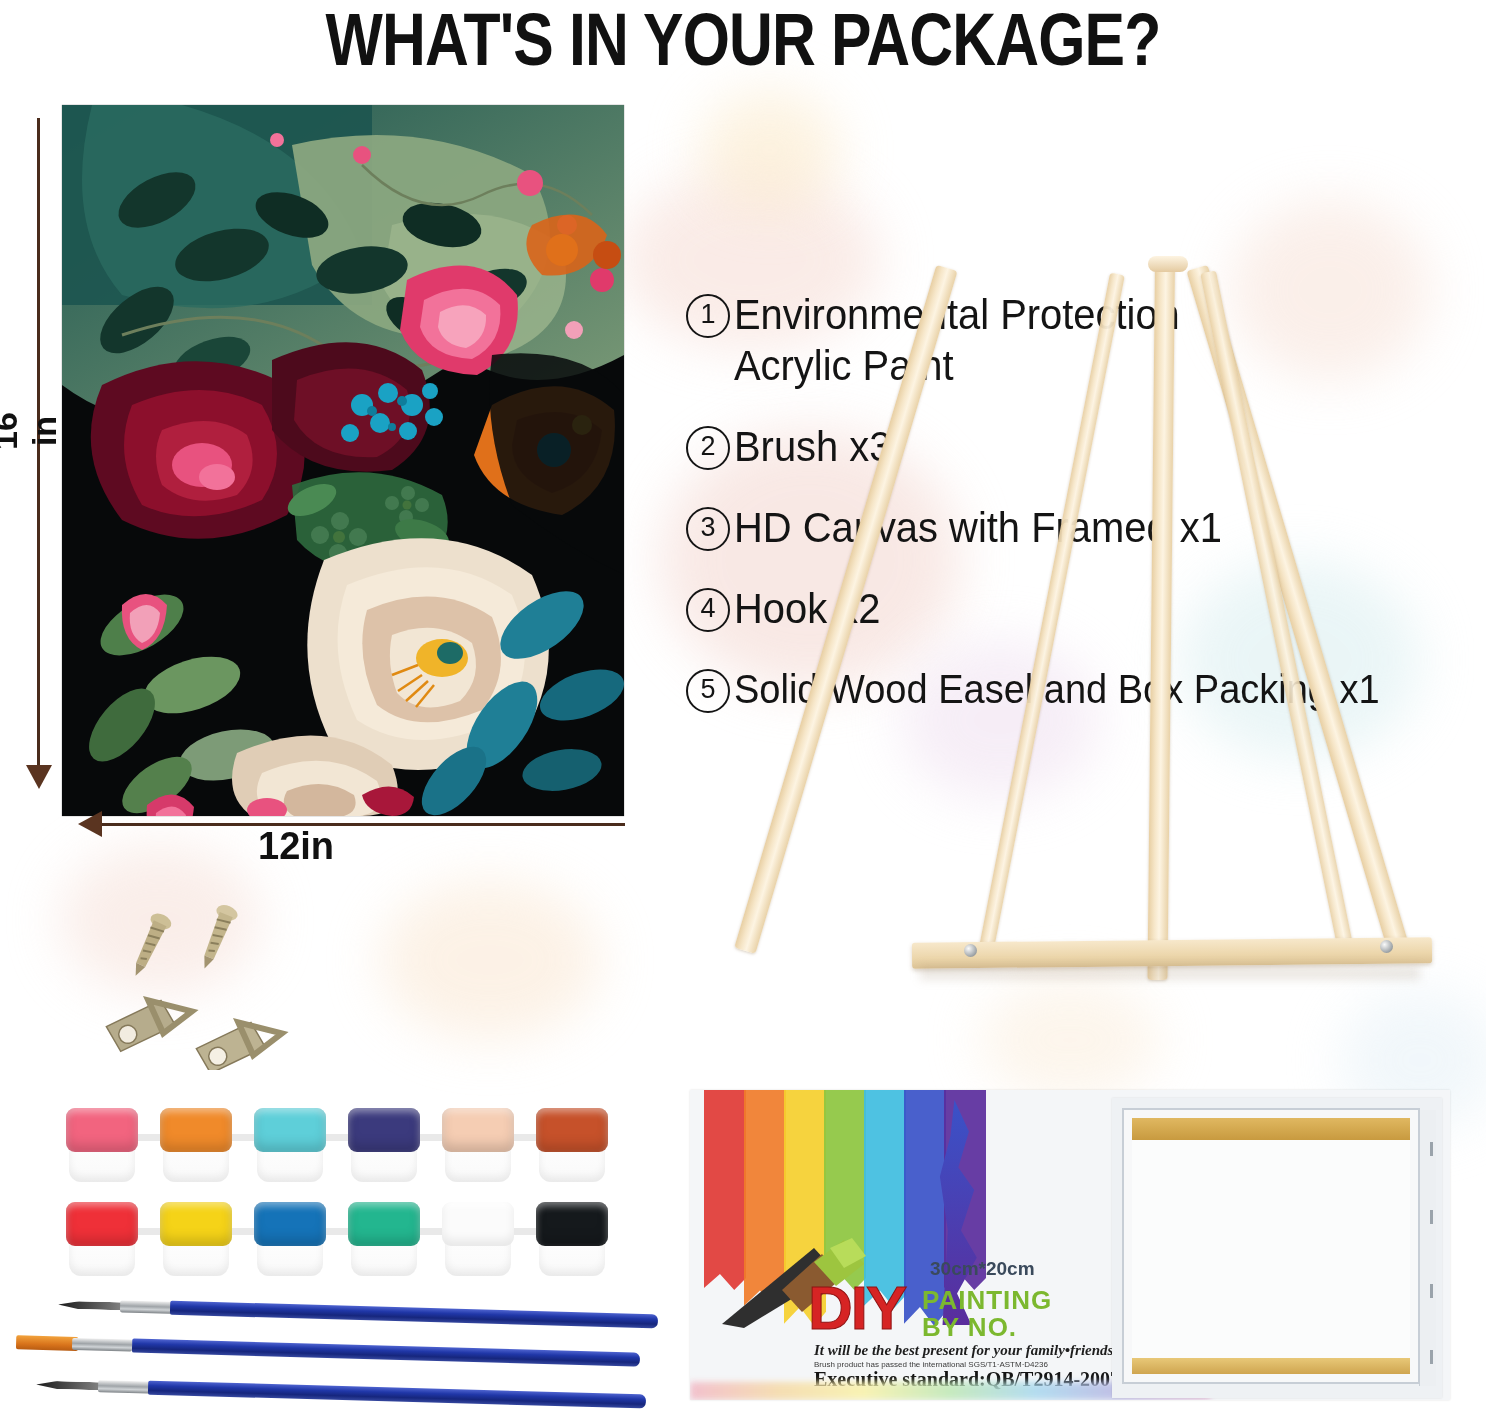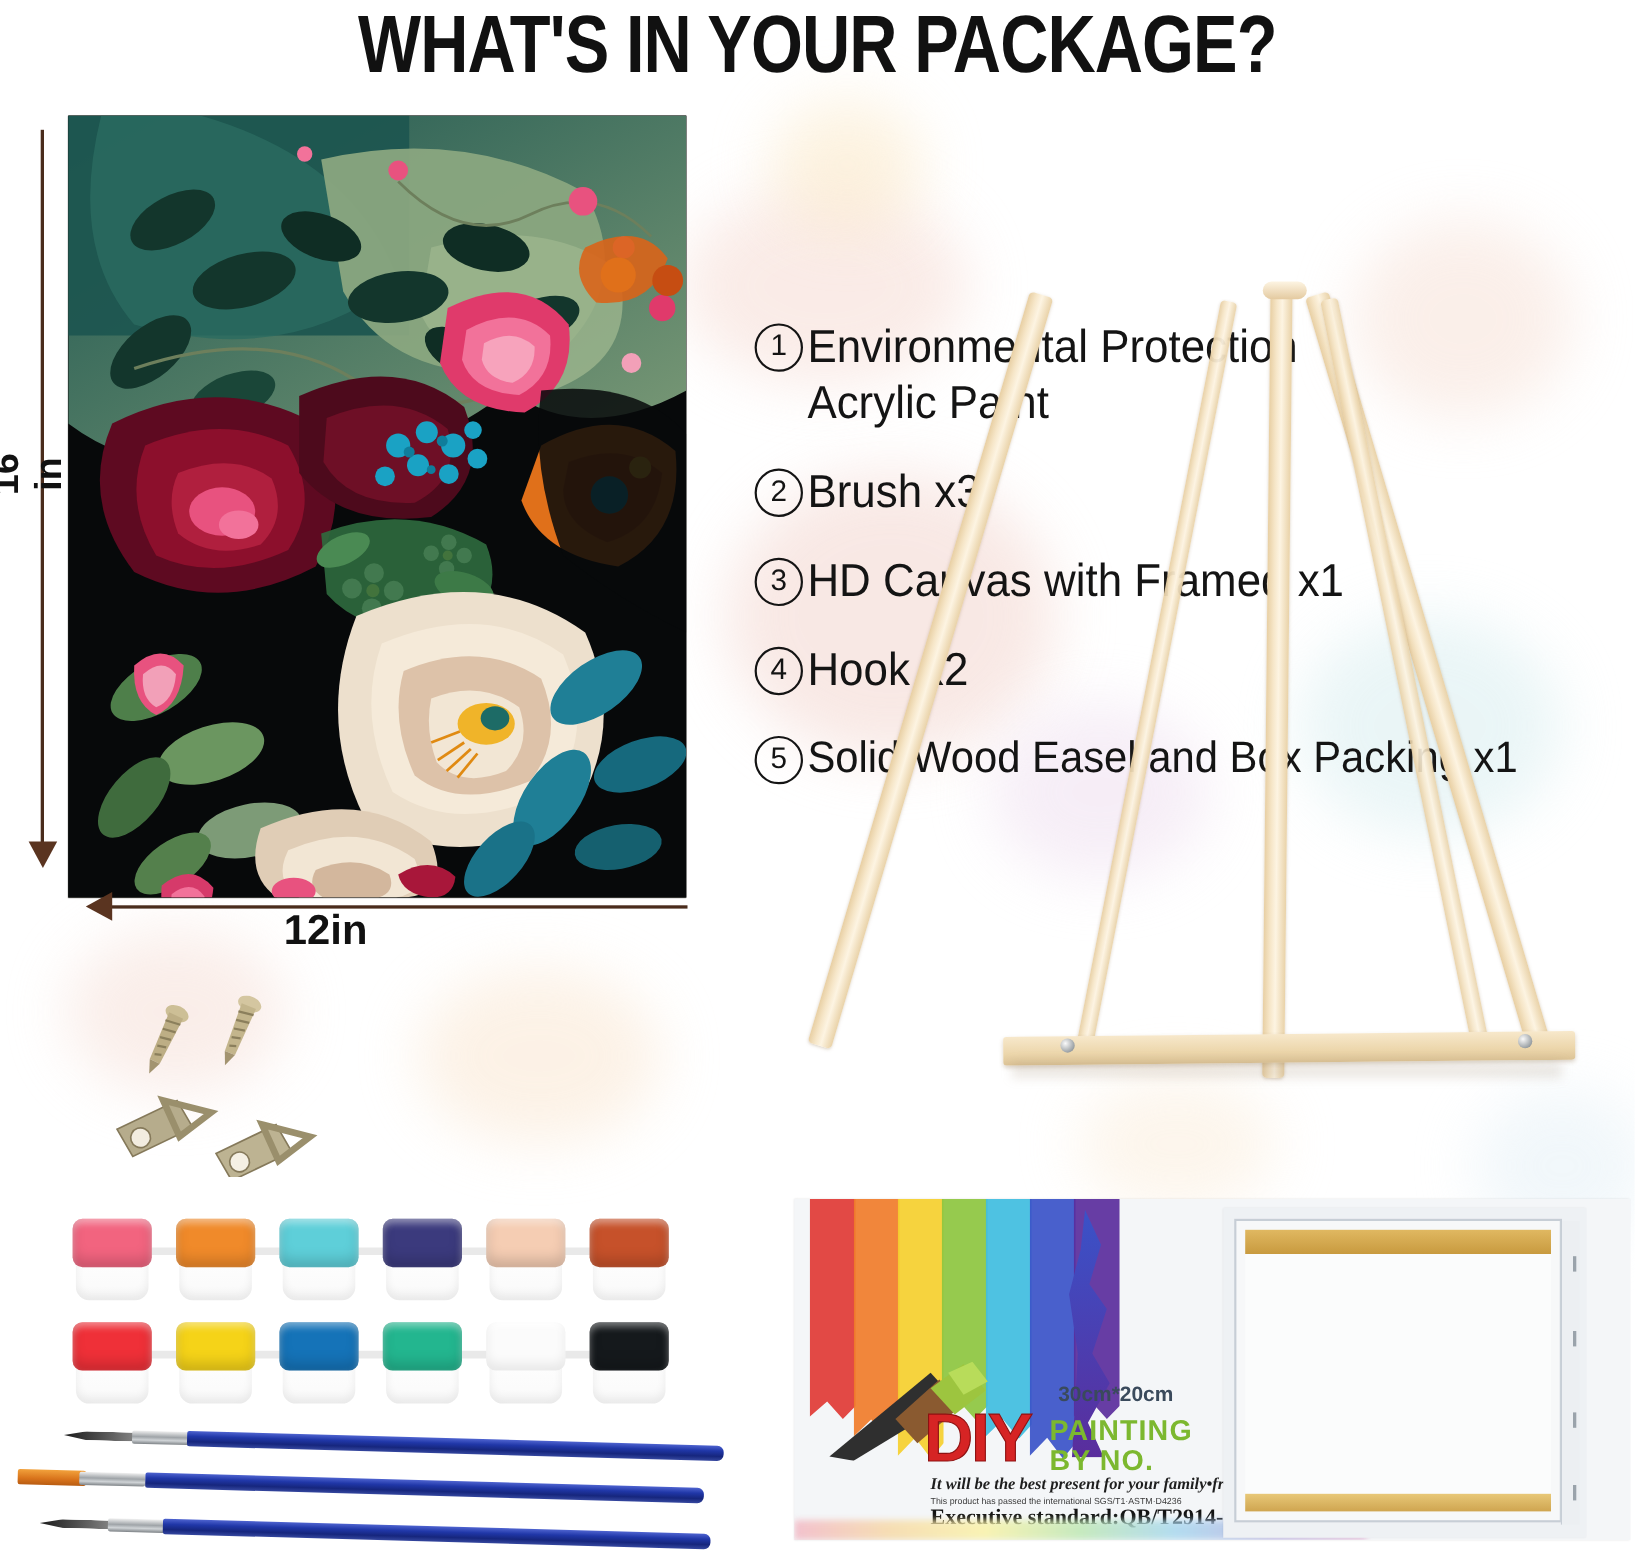--- a/index.html
+++ b/index.html
@@ -126,21 +126,21 @@
     background:linear-gradient(90deg,#1c1c1c 0%,#4b4b4b 45%,#8d8d8d 100%);
     clip-path:polygon(0 50%,30% 0,100% 0,100% 100%,30% 100%);
   }
   .brush .tip-flat{
     position:absolute;left:0;top:0;width:62px;height:14px;
     background:linear-gradient(180deg,#f2a23c,#d8731b 60%,#b85c12);
     border-radius:2px;
   }
 
   
-  .box{position:absolute;left:722px;top:1090px;width:760px;height:310px;
+  .box{position:absolute;left:690px;top:1090px;width:760px;height:310px;
        background:#f4f6f8;overflow:hidden;box-shadow:0 0 2px rgba(0,0,0,.12);}
   .stripe{position:absolute;top:0;width:42px;height:235px;opacity:.92;}
   .box-brush{position:absolute;}
   .diy-word{
     position:absolute;left:118px;top:182px;
     font-size:62px;font-weight:700;color:#d62424;letter-spacing:-2px;
     -webkit-text-stroke:1px #8d1111;
   }
   .diy-size{position:absolute;left:240px;top:168px;font-size:19px;font-weight:700;color:#3a4a5c;}
   .diy-sub1{position:absolute;left:232px;top:195px;font-size:26px;font-weight:700;color:#7cb82f;letter-spacing:1px;}
@@ -520,21 +520,21 @@
         <path d="M96 24 L126 2 L146 26 L118 48 Z" fill="#9dc53f"></path>
         <path d="M112 10 L134 0 L148 18 L126 30 Z" fill="#b8dc5a"></path>
       </svg>
     </div>
 
     <div class="diy-word">DIY</div>
     <div class="diy-size">30cm*20cm</div>
     <div class="diy-sub1">PAINTING</div>
     <div class="diy-sub2">BY NO.</div>
     <div class="diy-script">It will be the best present for your family•friends•lover and yourself</div>
-    <div class="diy-tiny">This product has passed the international SGS/T1·ASTM·D4236</div>
+    <div class="diy-tiny">Brush product has passed the international SGS/T1·ASTM·D4236</div>
     <div class="diy-std">Executive standard:QB/T2914-2007</div>
     <div class="chevs">❯❯❯❯</div>
     <div class="box-rainbow-foot"></div>
   </div>
 
   <div class="cback">
     <div class="outer">
       <div class="inner"></div>
       <div class="bar-top"></div>
       <div class="bar-bot"></div>

